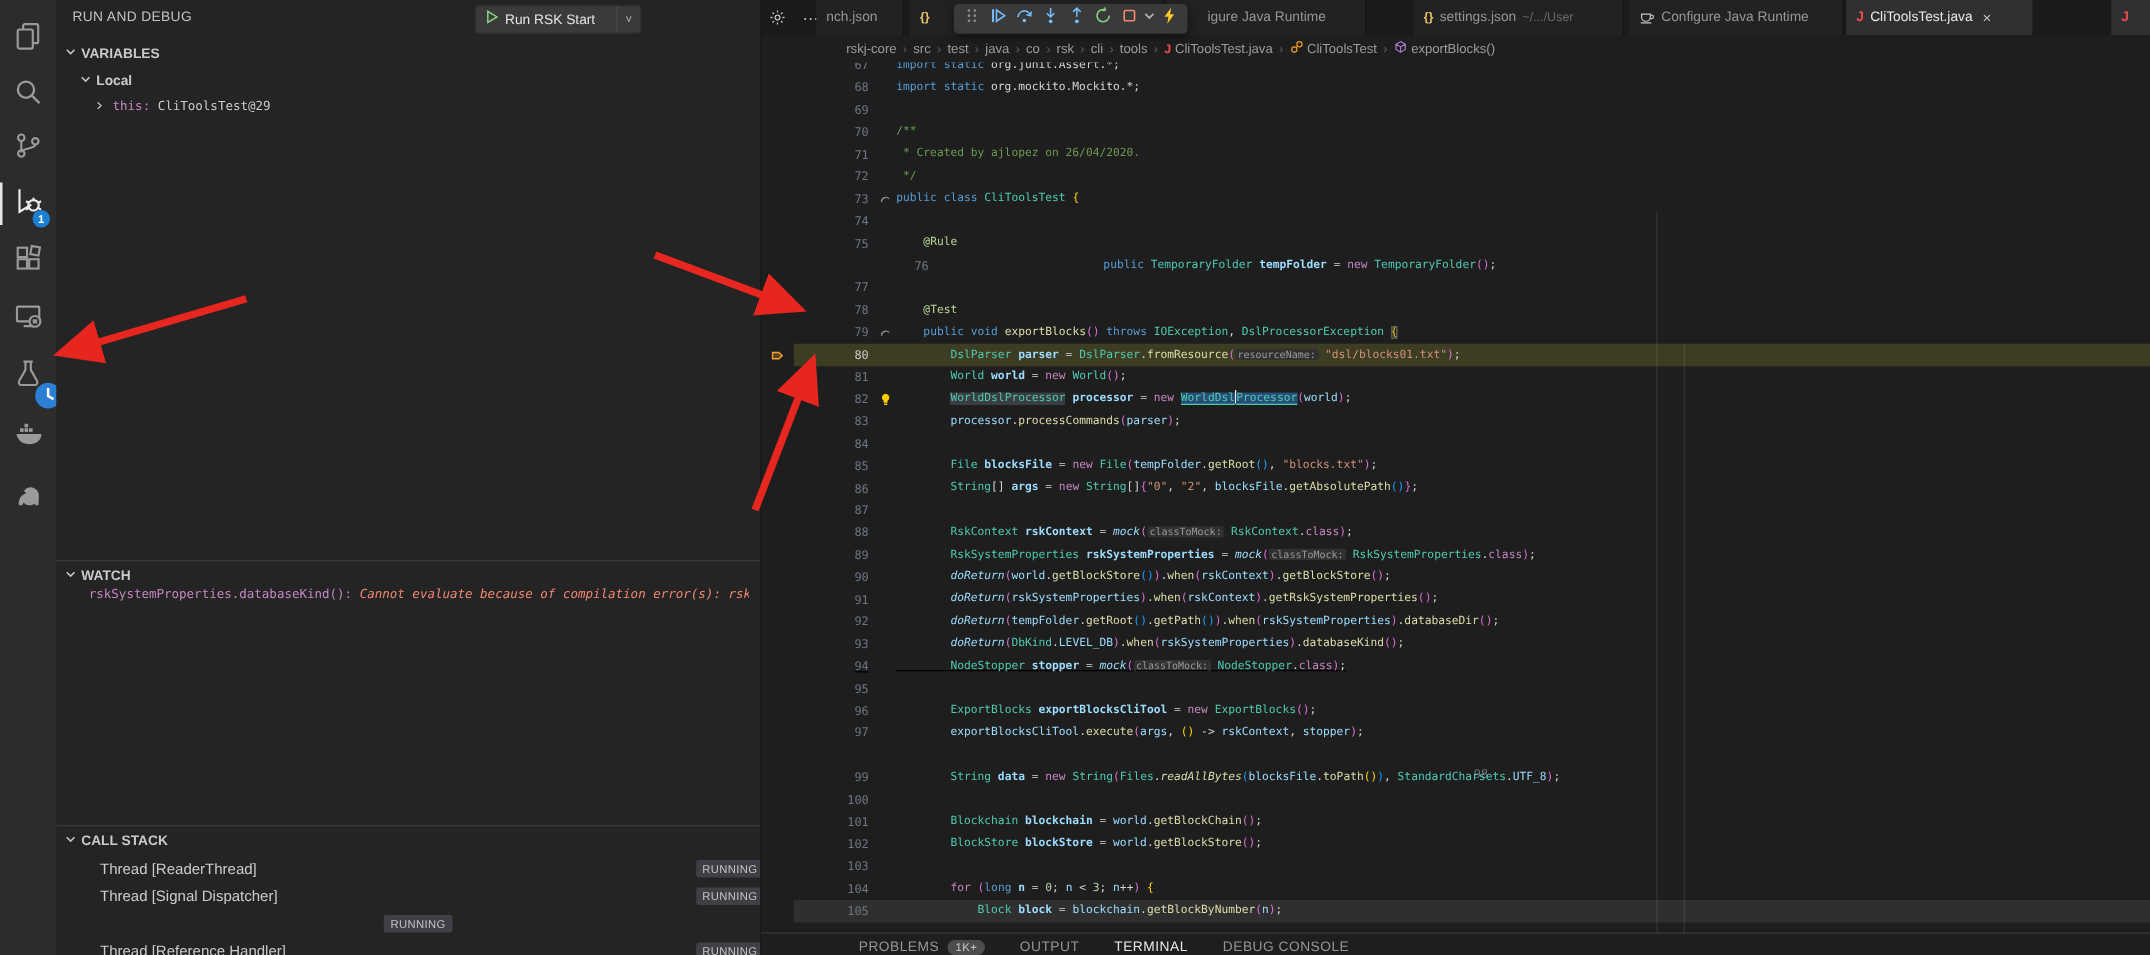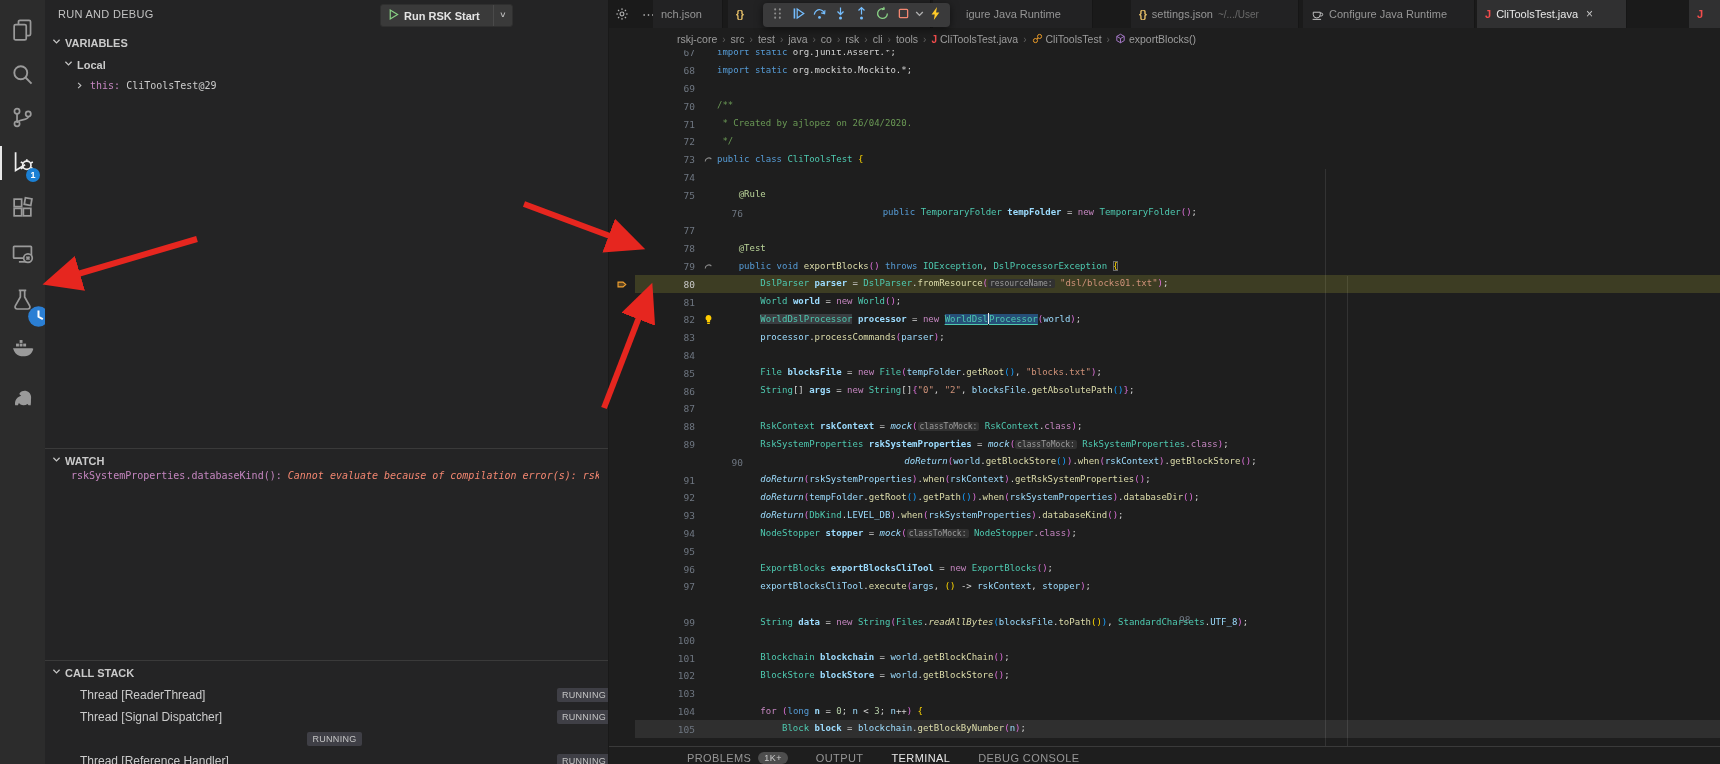--- a/index.html
+++ b/index.html
@@ -12,21 +12,21 @@
   .act-item svg{width:23px;height:23px;}
   .act-item .badge{position:absolute;right:5px;bottom:2px;min-width:14px;height:14px;border-radius:8px;background:#1b80d4;
     color:#fff;font-size:9px;line-height:14px;text-align:center;font-weight:bold;}
   .act-item .overlay-badge{position:absolute;right:4px;bottom:3px;width:14px;height:14px;}
   .act-item.active::before{content:"";position:absolute;left:0;top:4px;bottom:4px;width:2px;background:#e7e7e7;}
 
   
   #sidebar{position:absolute;left:45px;top:0;width:563px;height:764px;background:#242425;color:#cccccc;}
   #sidebar-title{position:absolute;left:13px;top:8px;font-size:11px;color:#c2c2c2;letter-spacing:.3px;}
   #run-config{position:absolute;left:335px;top:4px;width:131px;height:21px;background:#3a3a3a;border:1px solid #2f2f2f;border-radius:3px;
-    display:flex;align-items:center;cursor:pointer;font-weight:bold;}
+    display:flex;align-items:center;cursor:pointer;}
   #run-config svg{width:13px;height:13px;margin:0 4px 0 6px;}
   #run-config .lbl{font-size:11px;color:#e4e4e4;flex:1;}
   #run-config .chev{width:18px;text-align:center;color:#bbb;font-size:9px;border-left:1px solid #4a4a4a;align-self:stretch;line-height:21px;}
   .sect-sep{position:absolute;left:0;width:563px;height:1px;background:#3a3a3a;}
   .sect-head{position:absolute;left:6px;font-size:11px;font-weight:bold;color:#cacaca;display:flex;align-items:center;gap:3px;cursor:pointer;}
   .sect-head svg{width:11px;height:11px;}
   .tree-row{position:absolute;font-family:"DejaVu Sans Mono",monospace;font-size:10px;white-space:nowrap;cursor:pointer;}
   .thread-row{position:absolute;left:13px;width:563px;height:22px;display:flex;align-items:center;cursor:pointer;justify-content:center;}
   .thread-row .tl{margin-left:22px;font-size:12px;color:#cccccc;flex:1;}
   .thread-row .tb{margin-right:10px;background:#3f3f46;color:#c5c5c5;font-size:9px;padding:2px 5px;border-radius:2px;letter-spacing:.3px;}
@@ -536,21 +536,21 @@
             <div class="lnum">88</div>
             <div class="bulbcol"></div>
             <pre><span class="tk-pl">        </span><span class="tk-type">RskContext </span><span class="tk-vd">rskContext</span><span class="tk-pl"> = </span><span class="tk-si">mock</span><span class="tk-p2">(</span><span class="tk-hint">classToMock:</span><span class="tk-pl"> </span><span class="tk-type">RskContext</span><span class="tk-pl">.</span><span class="tk-ctrl">class</span><span class="tk-p2">)</span><span class="tk-pl">;</span></pre>
           </div>
           <div class="cl" style="top: 391.6px;">
             <div class="decor"></div>
             <div class="lnum">89</div>
             <div class="bulbcol"></div>
             <pre><span class="tk-pl">        </span><span class="tk-type">RskSystemProperties </span><span class="tk-vd">rskSystemProperties</span><span class="tk-pl"> = </span><span class="tk-si">mock</span><span class="tk-p2">(</span><span class="tk-hint">classToMock:</span><span class="tk-pl"> </span><span class="tk-type">RskSystemProperties</span><span class="tk-pl">.</span><span class="tk-ctrl">class</span><span class="tk-p2">)</span><span class="tk-pl">;</span></pre>
           </div>
-          <div class="cl" style="top: 409.4px; gap: 48px;">
+          <div class="cl" style="top: 409.4px;">
             <div class="decor"></div>
             <div class="lnum">90</div>
             <div class="bulbcol"></div>
             <pre><span class="tk-pl">        </span><span class="tk-si">doReturn</span><span class="tk-p2">(</span><span class="tk-v">world</span><span class="tk-pl">.</span><span class="tk-m">getBlockStore</span><span class="tk-p3">()</span><span class="tk-p2">)</span><span class="tk-pl">.</span><span class="tk-m">when</span><span class="tk-p2">(</span><span class="tk-v">rskContext</span><span class="tk-p2">)</span><span class="tk-pl">.</span><span class="tk-m">getBlockStore</span><span class="tk-p2">()</span><span class="tk-pl">;</span></pre>
           </div>
           <div class="cl" style="top: 427.2px;">
             <div class="decor"></div>
             <div class="lnum">91</div>
             <div class="bulbcol"></div>
             <pre><span class="tk-pl">        </span><span class="tk-si">doReturn</span><span class="tk-p2">(</span><span class="tk-v">rskSystemProperties</span><span class="tk-p2">)</span><span class="tk-pl">.</span><span class="tk-m">when</span><span class="tk-p2">(</span><span class="tk-v">rskContext</span><span class="tk-p2">)</span><span class="tk-pl">.</span><span class="tk-m">getRskSystemProperties</span><span class="tk-p2">()</span><span class="tk-pl">;</span></pre>
@@ -560,21 +560,21 @@
             <div class="lnum">92</div>
             <div class="bulbcol"></div>
             <pre><span class="tk-pl">        </span><span class="tk-si">doReturn</span><span class="tk-p2">(</span><span class="tk-v">tempFolder</span><span class="tk-pl">.</span><span class="tk-m">getRoot</span><span class="tk-p3">()</span><span class="tk-pl">.</span><span class="tk-m">getPath</span><span class="tk-p3">()</span><span class="tk-p2">)</span><span class="tk-pl">.</span><span class="tk-m">when</span><span class="tk-p2">(</span><span class="tk-v">rskSystemProperties</span><span class="tk-p2">)</span><span class="tk-pl">.</span><span class="tk-m">databaseDir</span><span class="tk-p2">()</span><span class="tk-pl">;</span></pre>
           </div>
           <div class="cl" style="top: 462.8px;">
             <div class="decor"></div>
             <div class="lnum">93</div>
             <div class="bulbcol"></div>
             <pre><span class="tk-pl">        </span><span class="tk-si">doReturn</span><span class="tk-p2">(</span><span class="tk-type">DbKind</span><span class="tk-pl">.</span><span class="tk-const">LEVEL_DB</span><span class="tk-p2">)</span><span class="tk-pl">.</span><span class="tk-m">when</span><span class="tk-p2">(</span><span class="tk-v">rskSystemProperties</span><span class="tk-p2">)</span><span class="tk-pl">.</span><span class="tk-m">databaseKind</span><span class="tk-p2">()</span><span class="tk-pl">;</span></pre>
           </div>
-          <div class="cl" style="top: 480.6px;">
+          <div class="cl" style="top: 480.6px; text-decoration: underline;">
             <div class="decor"></div>
             <div class="lnum">94</div>
             <div class="bulbcol"></div>
             <pre><span class="tk-pl">        </span><span class="tk-type">NodeStopper </span><span class="tk-vd">stopper</span><span class="tk-pl"> = </span><span class="tk-si">mock</span><span class="tk-p2">(</span><span class="tk-hint">classToMock:</span><span class="tk-pl"> </span><span class="tk-type">NodeStopper</span><span class="tk-pl">.</span><span class="tk-ctrl">class</span><span class="tk-p2">)</span><span class="tk-pl">;</span></pre>
           </div>
           <div class="cl" style="top: 498.4px;">
             <div class="decor"></div>
             <div class="lnum">95</div>
             <div class="bulbcol"></div>
             <pre></pre>

